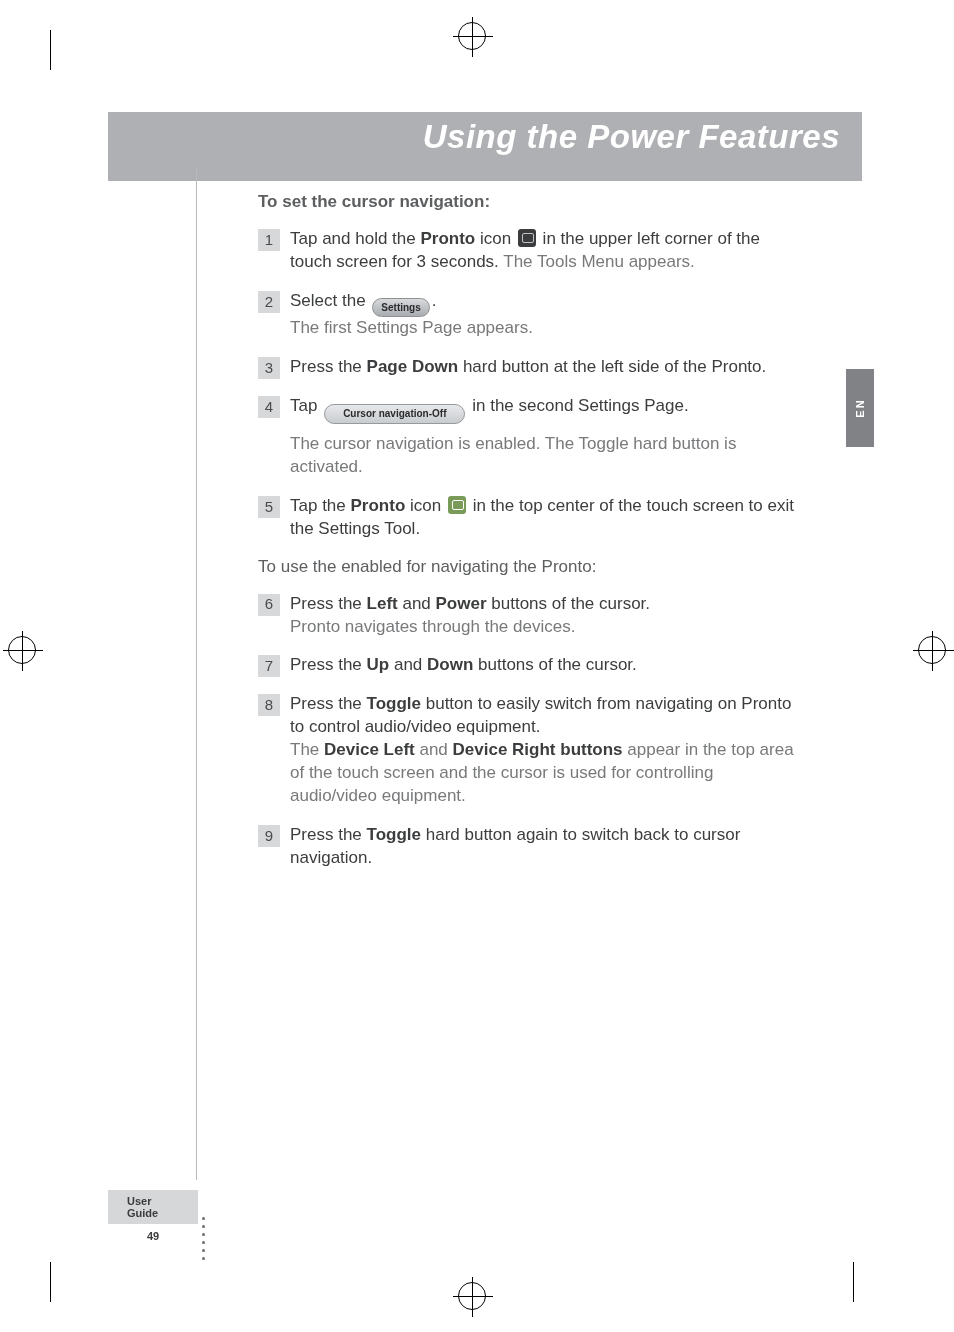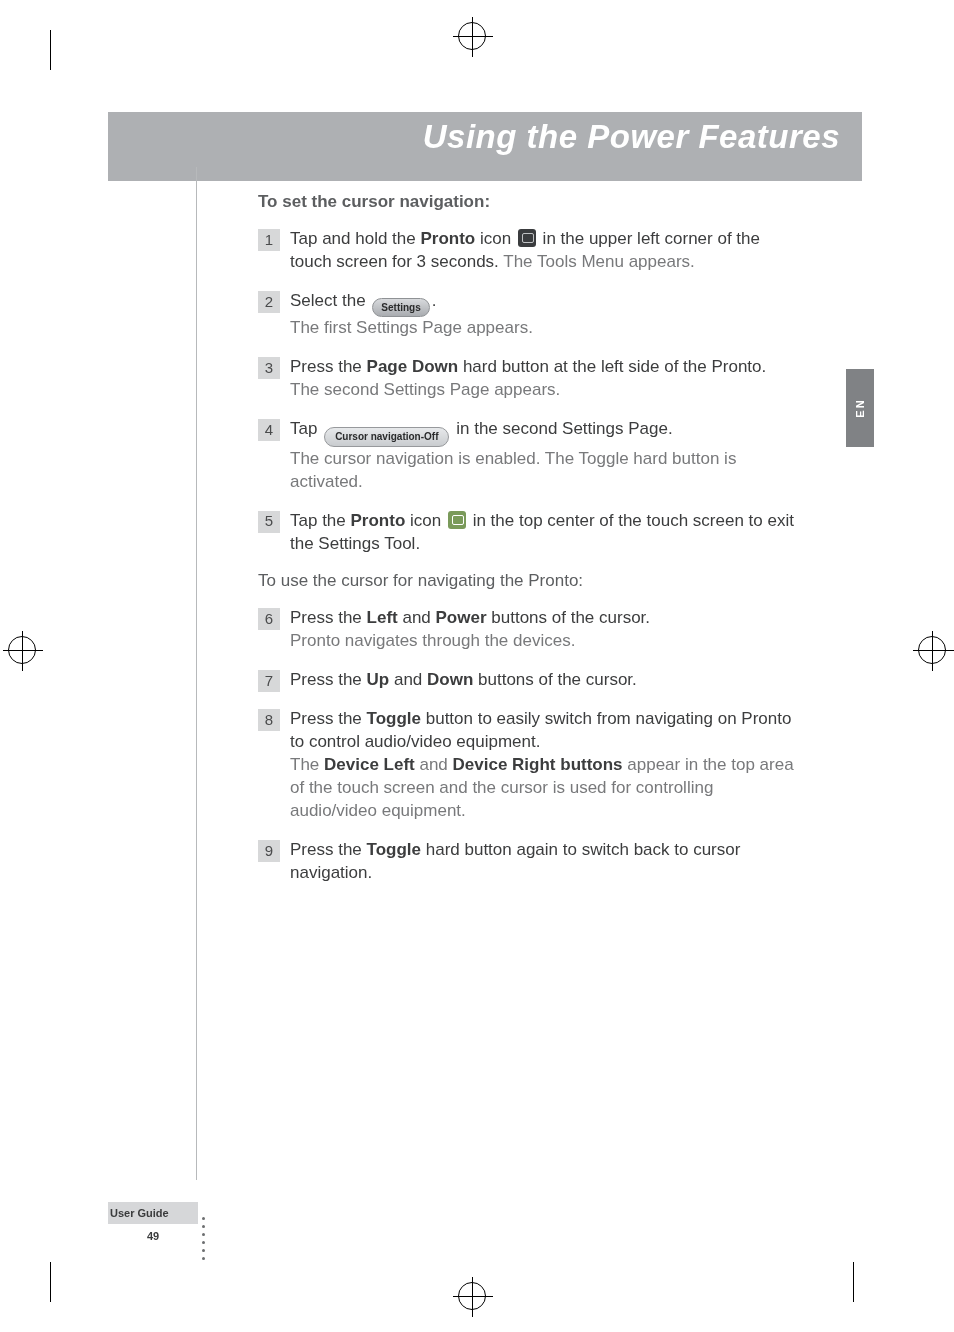--- a/index.html
+++ b/index.html
@@ -58,25 +58,25 @@
   .intro2 { font-size:17px; color:#5c5e60; margin-top:8px; margin-bottom:16px; }
 
   
   .ico-pronto, .ico-pronto2 { display:inline-block; width:18px; height:18px; vertical-align:-3px; border-radius:3px; position:relative; margin:0 2px; }
   .ico-pronto { background:#3a3c3e; }
   .ico-pronto::after { content:""; position:absolute; left:4px; top:4px; width:10px; height:8px; border:1px solid #c0c2c4; border-radius:2px; }
   .ico-pronto2 { background:#7a9a5a; }
   .ico-pronto2::after { content:""; position:absolute; left:4px; top:4px; width:10px; height:8px; border:1px solid #fff; border-radius:2px; }
 
   .btn-settings { display:inline-block; vertical-align:-5px; margin:0 2px; padding:2px 8px; border-radius:10px; background:linear-gradient(#d8dadd,#a9acb0); border:1px solid #8f9295; font-size:10px; font-weight:700; color:#2a2b2c; }
-  .btn-cursor { display:inline-block; vertical-align:-6px; margin:1px 2px; padding:2px 10px; border-radius:12px; background:linear-gradient(#e7e9eb,#c9cccf); border:1px solid #97999c; font-size:10px; font-weight:700; color:#2a2b2c; white-space:nowrap; }
+  .btn-cursor { display:inline-block; vertical-align:-6px; margin:9px 2px; padding:2px 18px; border-radius:12px; background:linear-gradient(#e7e9eb,#c9cccf); border:1px solid #97999c; font-size:10px; font-weight:700; color:#2a2b2c; white-space:nowrap; }
 
   
   .footer { position:absolute; left:0; bottom:28px; width:90px; text-align:left; }
-  .footer-band { background:#d6d7d9; padding:5px 2px; font-size:11px; font-weight:700; color:#3a3b3c; }
+  .footer-band { background:#d6d7d9; padding:5px 19px; font-size:11px; font-weight:700; color:#3a3b3c; }
   .footer-num { font-size:11px; color:#3a3b3c; font-weight:700; padding:6px 6px 0;margin-left:33px; }
   .dots { position:absolute; left:94px; bottom:10px; display:flex; flex-direction:column; gap:5px; }
   .dots span { width:3px; height:3px; background:#6c6e70; border-radius:50%; }
 </style>
 </head>
 <body>
 
 <div class="reg-circle reg-top"></div>
 <div class="reg-circle reg-bottom"></div>
 <div class="reg-circle reg-left"></div>
@@ -121,40 +121,39 @@
       <div class="body">
         <span>Select the </span><span class="btn-settings">Settings</span><span>.</span><br>
         <span class="light">The first Settings Page appears.</span>
       </div>
     </div>
 
     <div class="step">
       <div class="num">3</div>
       <div class="body">
         <span>Press the </span><b>Page Down</b><span> hard button at the left side of the Pronto.</span><br>
-        <span class="light">The second Settings Page appears.</span>
       </div>
     </div>
 
     <div class="step">
       <div class="num">4</div>
       <div class="body">
         <span>Tap </span><span class="btn-cursor">Cursor navigation-Off</span><span> in the second Settings Page.</span><br>
         <span class="light">The cursor navigation is enabled. The Toggle hard button is activated.</span>
       </div>
     </div>
 
     <div class="step">
       <div class="num">5</div>
       <div class="body">
         <span>Tap the </span><b>Pronto</b><span> icon </span><span class="ico-pronto2"></span><span> in the top center of the touch screen to exit the Settings Tool.</span>
       </div>
     </div>
 
-    <div class="intro2">To use the cursor for navigating the Pronto:</div>
+    <div class="intro2">To use the enabled for navigating the Pronto:</div>
 
     <div class="step">
       <div class="num">6</div>
       <div class="body">
         <span>Press the </span><b>Left</b><span> and </span><b>Power</b><span> buttons of the cursor.</span><br>
         <span class="light">Pronto navigates through the devices.</span>
       </div>
     </div>
 
     <div class="step">

